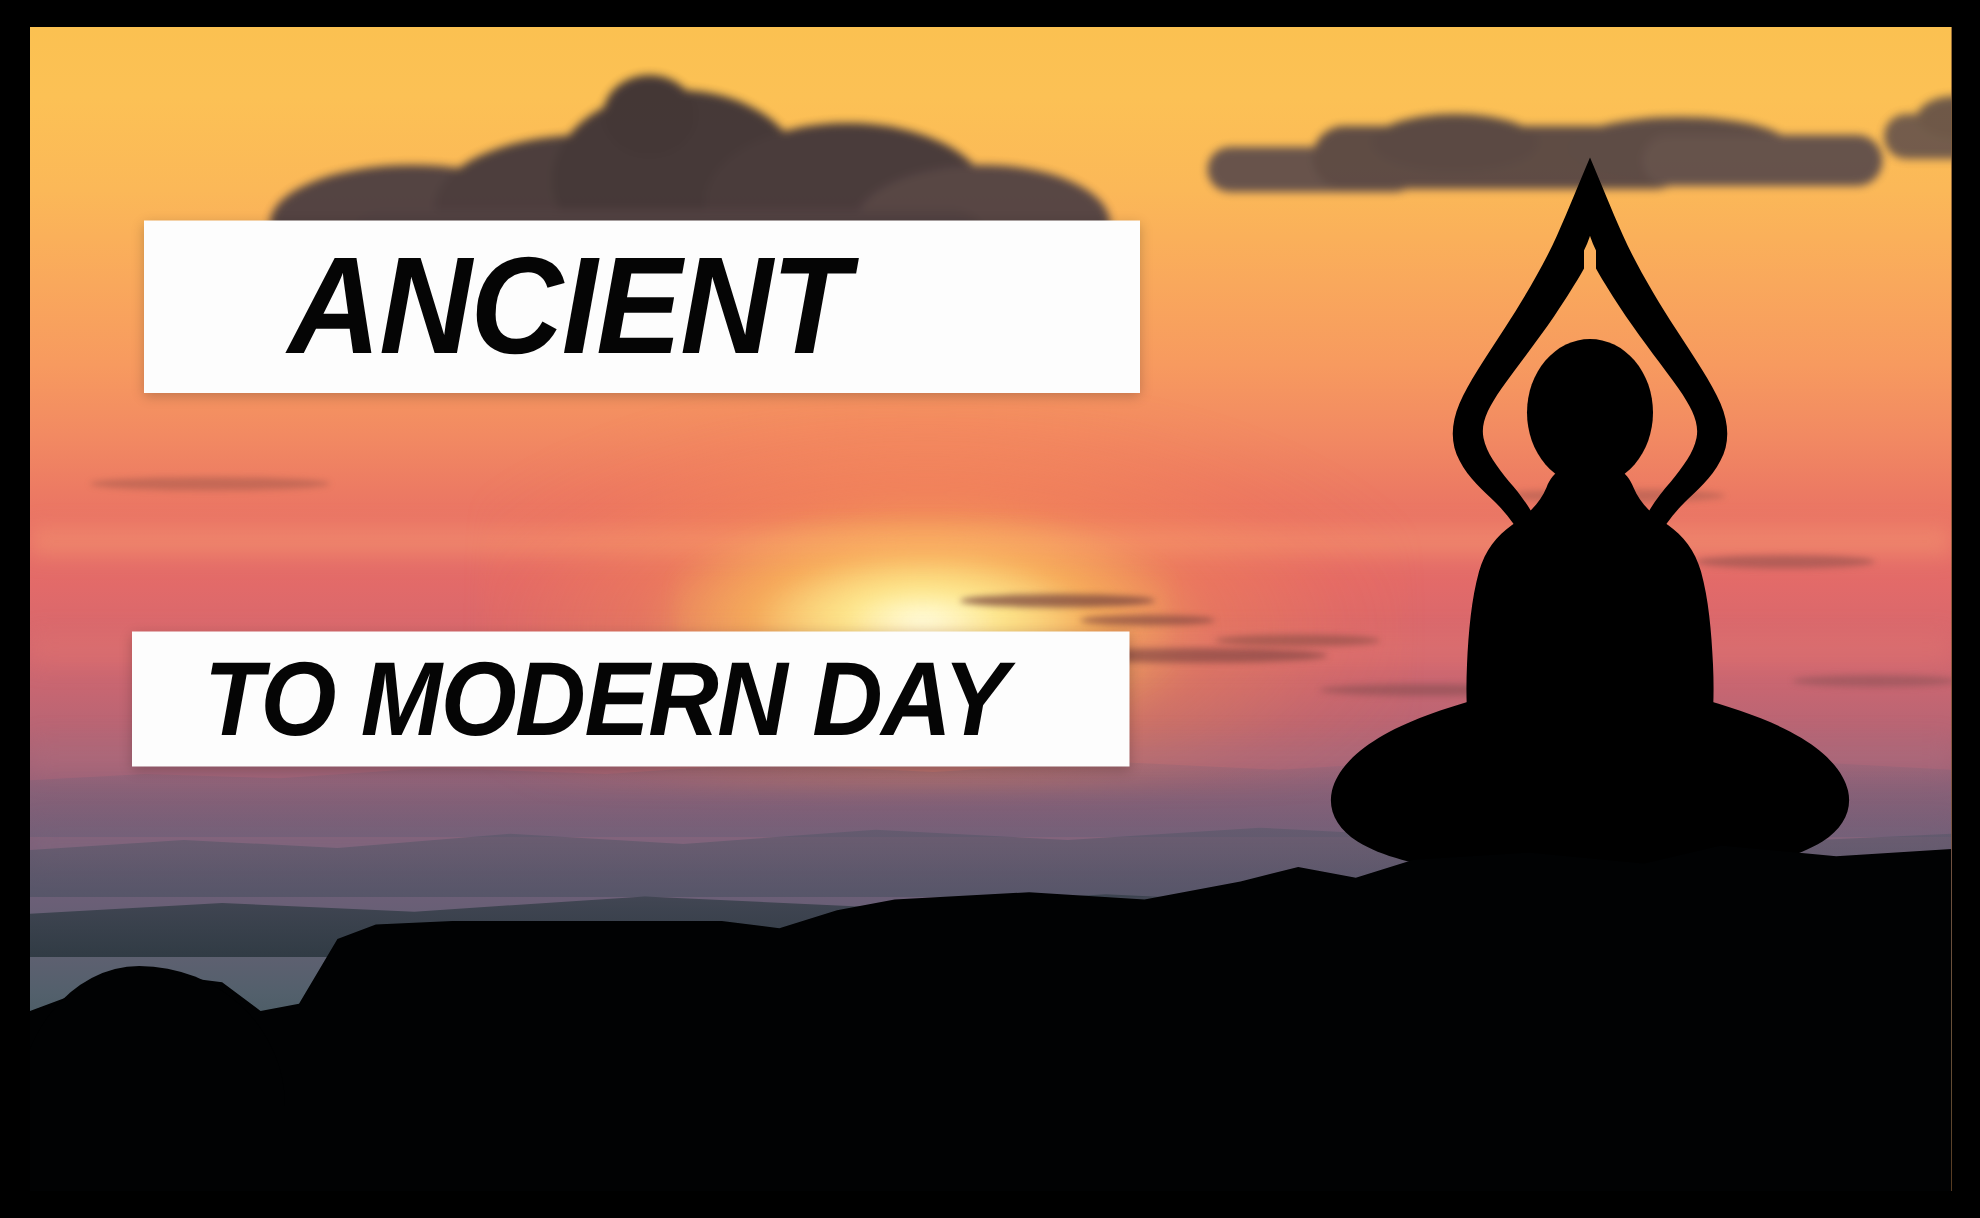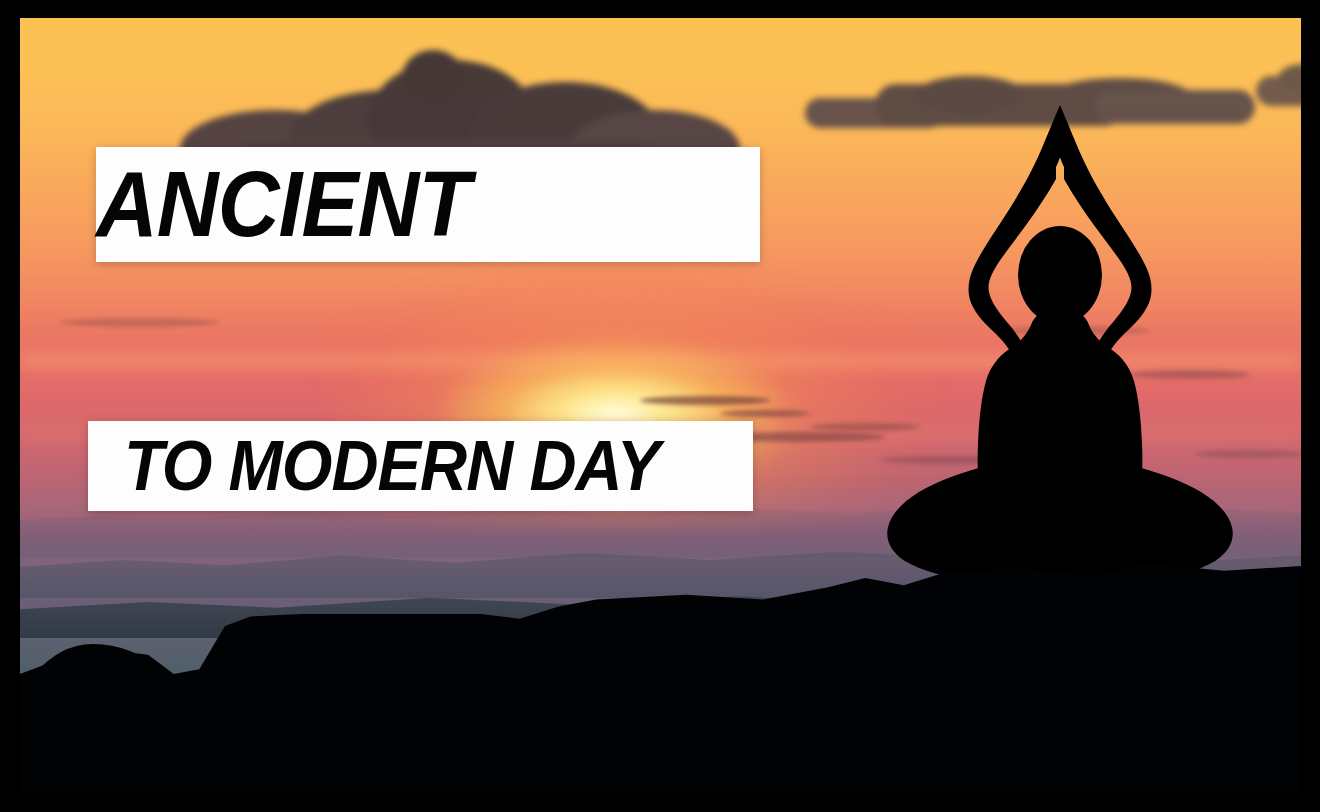--- a/index.html
+++ b/index.html
@@ -188,20 +188,21 @@
     font-style:italic;
     letter-spacing:-.5px;
     white-space:nowrap;
     transform:scaleX(.93);
     transform-origin:left center;
   }
 
   #title-line-1{
     left:76px; top:129px;
     width:664px; height:115px;
+    padding-left:96px;
   }
   #title-line-1 .txt{ font-size:92px; line-height:.95; letter-spacing:-1px; }
 
   #title-line-2{
     position:absolute;
     left:60px; top:272px;
     width:810px; height:88px;
     display:flex; align-items:center;
   }
   #title-line-2 .txt{
@@ -214,21 +215,21 @@
     transform-origin:left center;
     text-shadow:
       0 0 2px rgba(255,255,255,.55),
       2px 3px 7px rgba(70,28,30,.45),
       0 1px 2px rgba(80,30,30,.35);
   }
 
   #title-line-3{
     left:68px; top:403px;
     width:665px; height:90px;
-    padding-left:36px;
+    padding-left:48px;
   }
   #title-line-3 .txt{ font-size:70px; line-height:.95; letter-spacing:-1px; }
 </style>
 </head>
 <body>
 
 <div id="thumbnail-root">
 
   <div id="photo-canvas">
 

